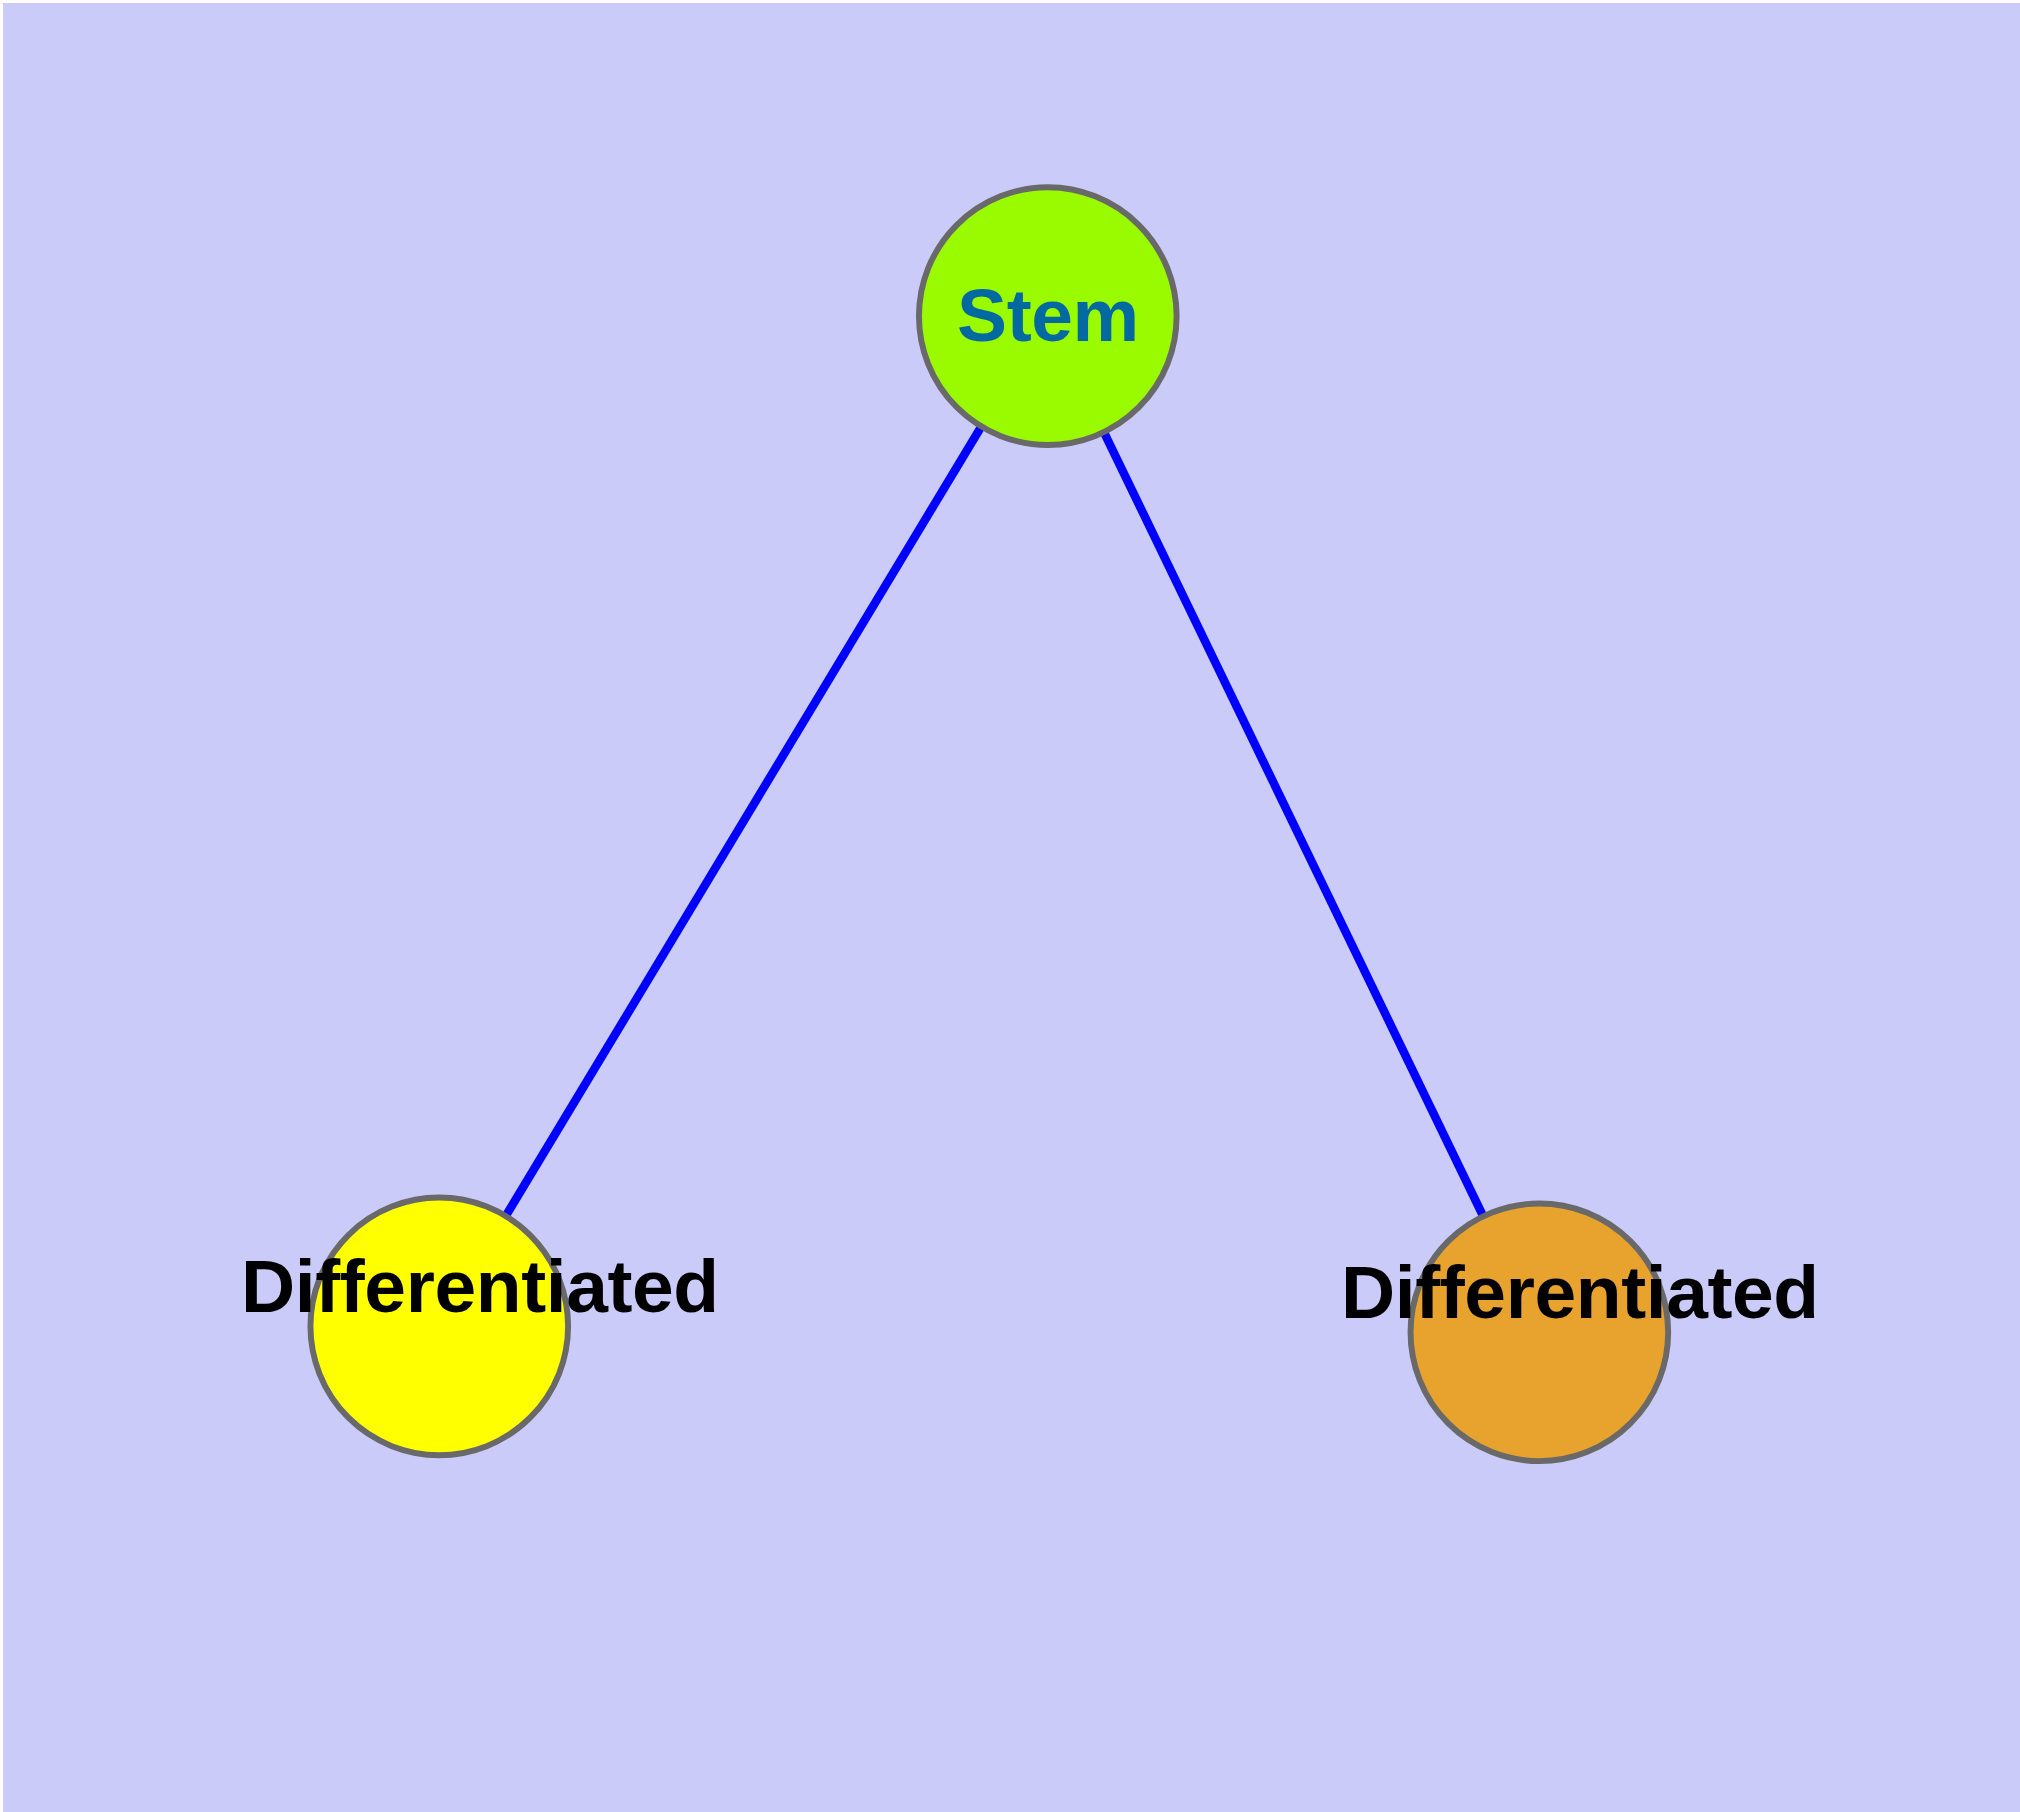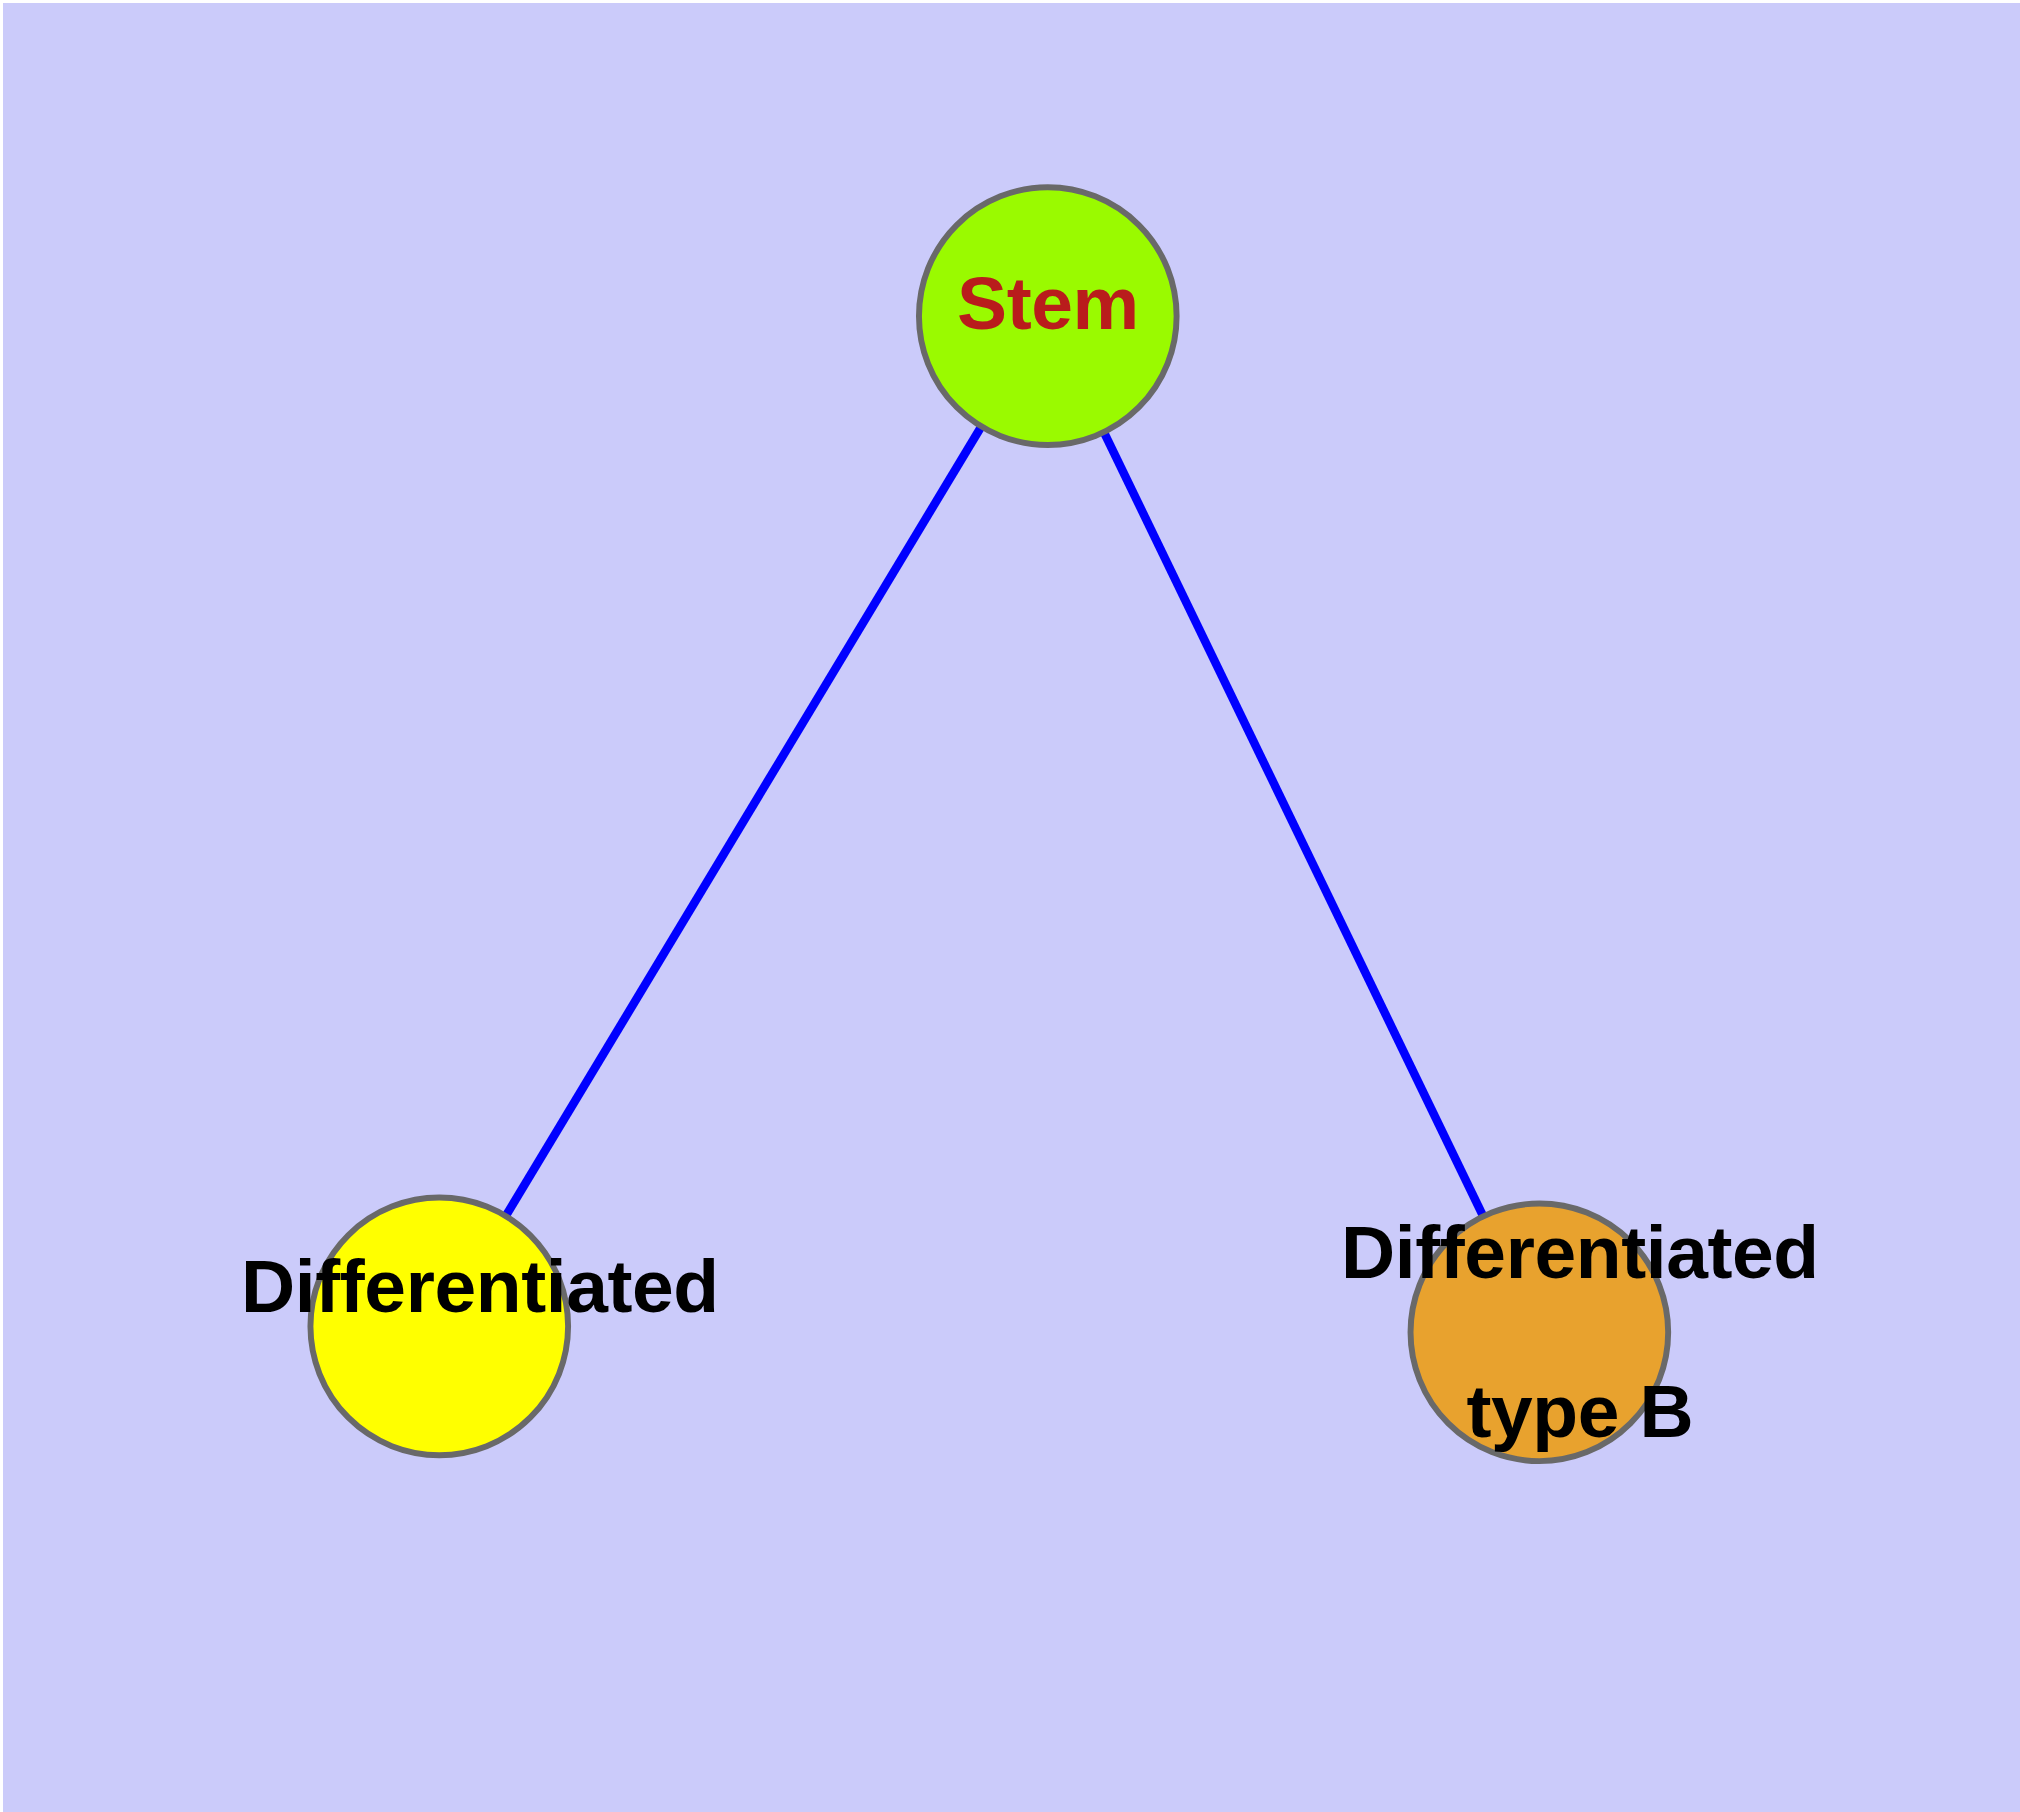--- a/index.html
+++ b/index.html
@@ -67,25 +67,24 @@
       <line class="edge-line" x1="1157.5718734594218" y1="503.2037978222412" x2="596.4281265405782" y2="1434.796202177759" stroke="#0000ff" stroke-width="10"></line>
       <line class="edge-line" x1="1302.190346007887" y1="509.8314221783732" x2="1749.809653992113" y2="1435.1685778216267" stroke="#0000ff" stroke-width="10"></line>
     </g>
     <g>
       <circle class="node-circle" cx="1236" cy="373" r="152" fill="#9afa00" stroke="#696969"></circle>
       <circle class="node-circle" cx="518" cy="1565" r="152" fill="#ffff00" stroke="#696969"></circle>
       <circle class="node-circle" cx="1816" cy="1572" r="152" fill="#e8a22e" stroke="#696969"></circle>
     </g>
   </svg>
 
-  <div class="node-label" style="left: 1048px; top: 304px; color: #b91c1c;">Stem</div>
+  <div class="node-label" style="left: 1048px; top: 316px; color: #0369a1;">Stem</div>
 
   <div class="node-label" style="left: 439px; top: 1326px; color: rgb(0, 0, 0);">
     <span>Differentiated</span><br>
   </div>
 
   <div class="node-label" style="left: 1539px; top: 1332px; color: rgb(0, 0, 0);">
     <span>Differentiated</span><br>
-    <span>type B</span>
   </div>
 
 </div>
 
 
 </body></html>

